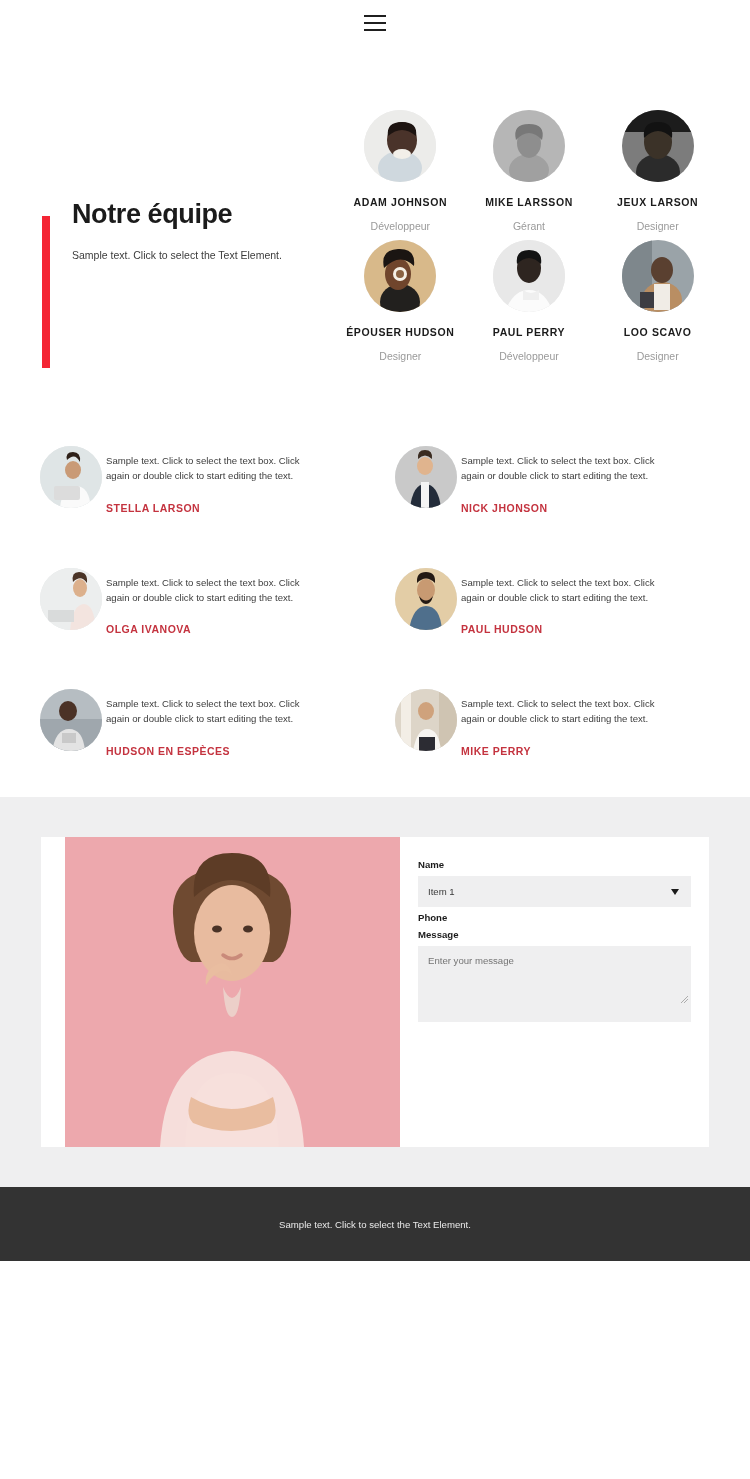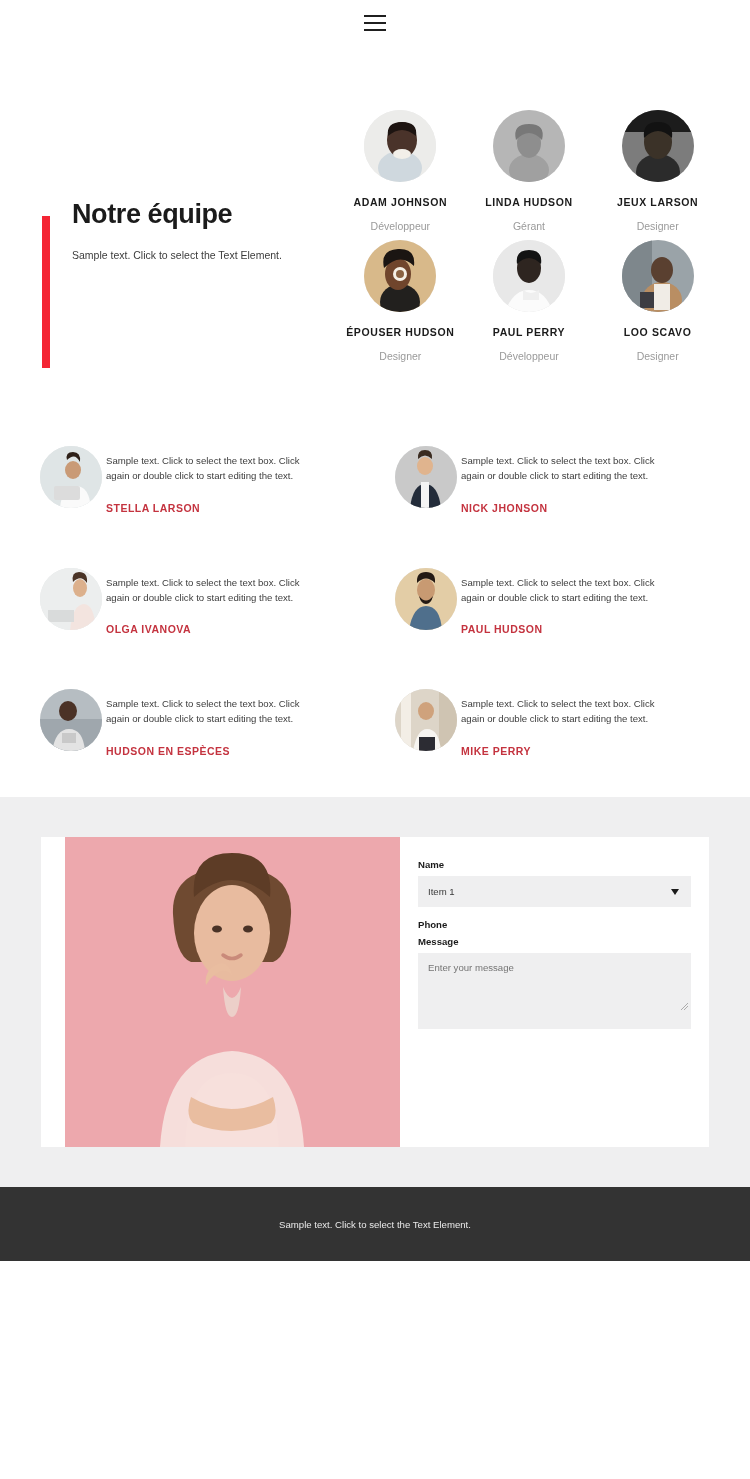--- a/index.html
+++ b/index.html
@@ -61,21 +61,21 @@
   .contact-inner { margin: 0 41px; display:flex; background:#fff;padding-left:24px; }
   .contact-photo { width:335px; height:310px; overflow:hidden; background:#eda8a8; }
   .contact-photo svg { display:block; width:100%; height:100%; }
   .contact-form { flex:1; padding: 22px 18px 22px 18px; }
   .field-label { font-size:9.6px; font-weight:700; color:#1b1b1b; margin-bottom:6px; }
   .field-input {
     width:100%; background:#efeff0; border:none; outline:none;
     font-family:"Liberation Sans", sans-serif; font-size:9.6px; color:#8b8b8b;
     padding: 9px 10px; margin-bottom:13px; display:block;
   }
-  .select-wrap { position:relative; margin-bottom:12px; }
+  .select-wrap { position:relative; margin-bottom:5px; }
   .select-box {
     width:100%; background:#efeff0; font-size:9.6px; color:#3a3a3a;
     padding: 10px 10px; display:flex; align-items:center;
   }
   .caret { position:absolute; right:12px; top:50%; transform:translateY(-50%);
            width:0; height:0; border-left:4.5px solid transparent; border-right:4.5px solid transparent; border-top:6px solid #1b1b1b; }
   .field-area {
     width:100%; background:#efeff0; border:none; outline:none; resize:none;
     font-family:"Liberation Sans", sans-serif; font-size:9.6px; color:#8b8b8b;
     padding: 9px 10px; height:76px; margin-bottom:14px; display:block;
@@ -131,21 +131,21 @@
 
       <div class="member">
         <div class="avatar">
           <svg viewBox="0 0 72 72">
               <rect width="72" height="72" fill="#b6b6b6"></rect>
             <ellipse cx="36" cy="60" rx="20" ry="16" fill="#a0a0a0"></ellipse>
             <ellipse cx="36" cy="33" rx="12" ry="15" fill="#8e8e8e"></ellipse>
             <path d="M23 30 q13 -14 26 0 q4 -16 -13 -16 q-17 0 -13 16z" fill="#787878"></path>
           </svg>
         </div>
-        <div class="member-name">LINDA HUDSON</div>
+        <div class="member-name">MIKE LARSSON</div>
         <div class="member-role">Gérant</div>
       </div>
 
       <div class="member">
         <div class="avatar">
           <svg viewBox="0 0 72 72">
               <rect width="72" height="72" fill="#7c7c7c"></rect>
             <rect x="0" y="0" width="72" height="22" fill="#1c1c1c"></rect>
             <ellipse cx="36" cy="62" rx="22" ry="18" fill="#2b2b2b"></ellipse>
             <ellipse cx="36" cy="32" rx="14" ry="17" fill="#3b3228"></ellipse>

